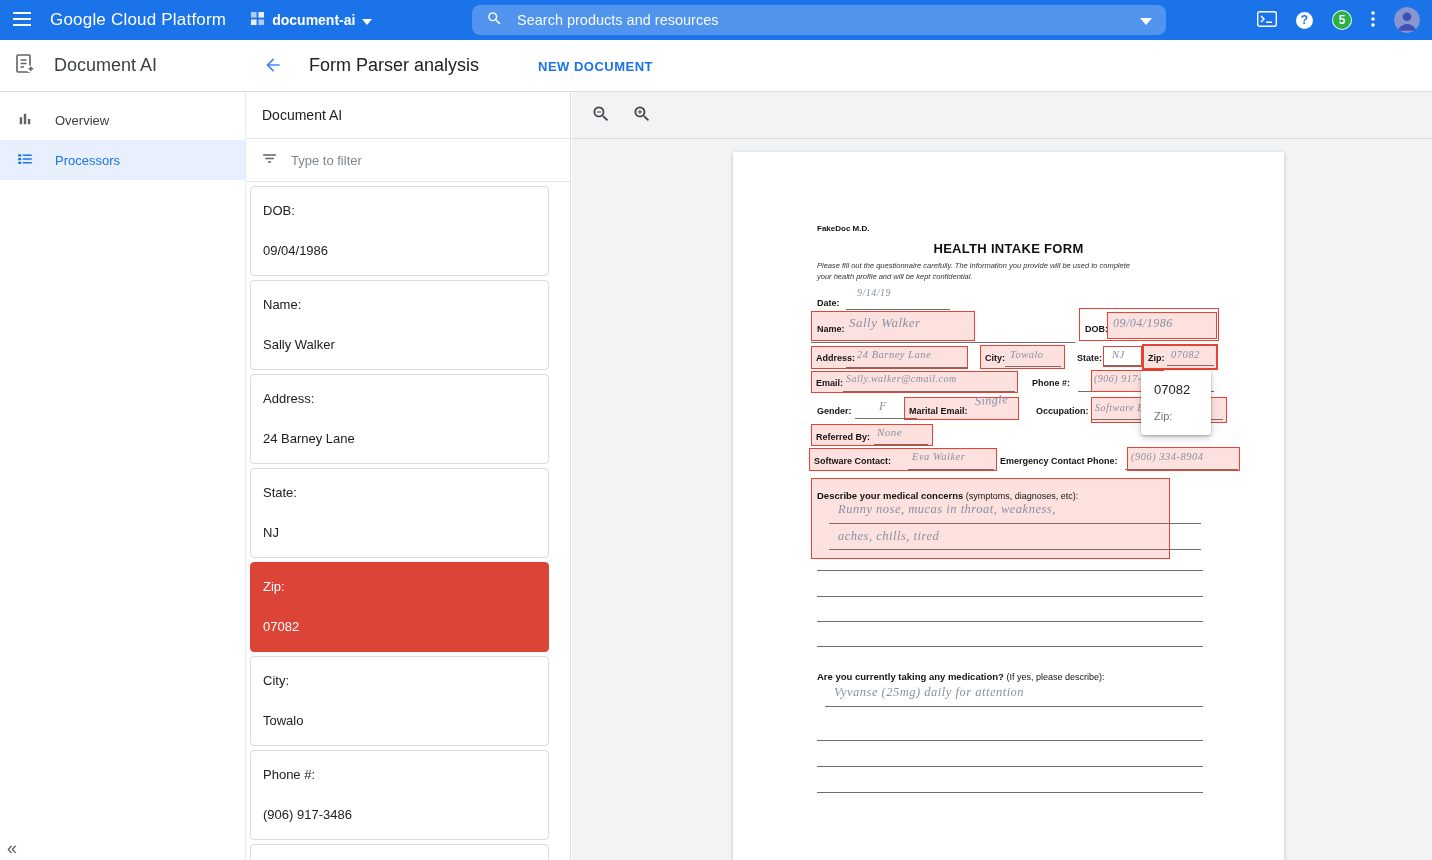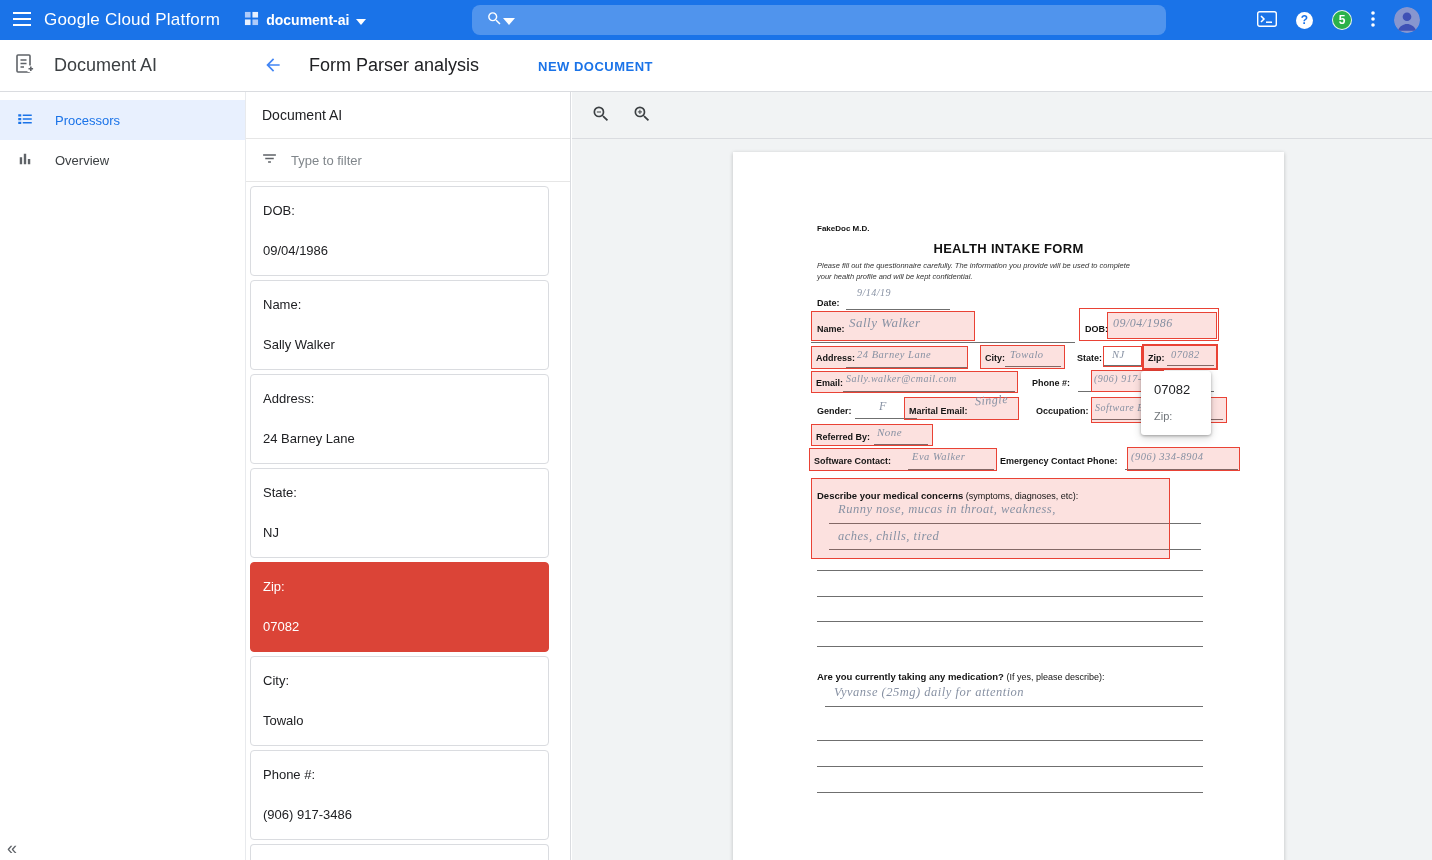--- a/index.html
+++ b/index.html
@@ -2,21 +2,21 @@
 <html><head>
 <meta charset="utf-8">
 <style>
   *{margin:0;padding:0;box-sizing:border-box;}
   html,body{width:1432px;height:860px;overflow:hidden;background:#fff;font-family:"Liberation Sans","DejaVu Sans",sans-serif;position:relative;}
   button{font-family:inherit;}
 
   
   .topbar{position:absolute;left:0;top:0;width:1432px;height:40px;background:#1a73e8;z-index:40;display:flex;align-items:center;}
   .menu-btn{width:44px;height:40px;display:flex;align-items:center;justify-content:center;background:none;border:none;cursor:pointer;}
-  .brand{color:#fff;font-size:17px;letter-spacing:.2px;white-space:nowrap;cursor:pointer;}
+  .brand{color:#fff;font-size:17px;letter-spacing:.2px;margin-left:6px;white-space:nowrap;cursor:pointer;}
   .proj{display:flex;align-items:center;gap:7px;margin-left:24px;color:#fff;font-size:14px;font-weight:700;cursor:pointer;}
   .searchbar{position:absolute;left:472px;top:5px;width:694px;height:30px;background:rgba(255,255,255,.24);border-radius:8px;display:flex;align-items:center;padding:0 14px;cursor:text;}
   .searchbar input{flex:1;background:transparent;border:none;outline:none;color:#fff;font-size:14.5px;margin-left:14px;}
   .searchbar input::placeholder{color:rgba(255,255,255,.95);}
   .tb-right{position:absolute;right:0;top:0;height:40px;display:flex;align-items:center;gap:19px;padding-right:12px;}
   .icon-btn{background:none;border:none;cursor:pointer;display:flex;align-items:center;justify-content:center;}
   .help-circle{width:17px;height:17px;border-radius:50%;background:#fff;color:#1a73e8;font-size:12px;font-weight:700;display:flex;align-items:center;justify-content:center;}
   .badge{width:20px;height:20px;border-radius:50%;background:#2bb14a;color:#fff;font-size:12px;font-weight:700;display:flex;align-items:center;justify-content:center;border:1px solid rgba(255,255,255,.9);cursor:pointer;}
   .avatar{width:26px;height:26px;border-radius:50%;overflow:hidden;cursor:pointer;}
 
@@ -98,20 +98,21 @@
           <path d="M0 0l5 6 5-6z" fill="#fff"></path>
         </svg>
     </span>
   </div>
   <div class="searchbar">
     <span>
       <svg width="17" height="17" viewBox="0 0 24 24">
           <path d="M15.5 14h-.79l-.28-.27A6.47 6.47 0 0 0 16 9.5 6.5 6.5 0 1 0 9.5 16c1.61 0 3.09-.59 4.23-1.57l.27.28v.79l5 4.99L20.49 19l-4.99-5zm-6 0C7.01 14 5 11.99 5 9.5S7.01 5 9.5 5 14 7.01 14 9.5 11.99 14 9.5 14z" fill="#fff"></path>
         </svg>
     </span>
+    <input placeholder="Search products and resources" style="">
     <span>
       <svg width="12" height="7" viewBox="0 0 12 7">
           <path d="M0 0l6 7 6-7z" fill="#fff"></path>
         </svg>
     </span>
   </div>
   <div class="tb-right">
     <button class="icon-btn">
       <span>
         <svg width="20" height="16" viewBox="0 0 20 16">
@@ -161,35 +162,35 @@
       <svg width="20" height="20" viewBox="0 0 24 24">
           <path d="M20 11H7.8l5.6-5.6L12 4l-8 8 8 8 1.4-1.4L7.8 13H20v-2z" fill="#4285f4"></path>
         </svg>
     </span>
   </button>
   <span class="page-title">Form Parser analysis</span>
   <button class="new-doc">NEW DOCUMENT</button>
 </div>
 
 <nav class="sidebar">
+  <div class="nav-item">
+    <span>
+      <svg width="18" height="18" viewBox="0 0 24 24" fill="#5f6368">
+          <path d="M5 9.5h3.2V19H5zM10.4 5h3.2v14h-3.2zM15.8 12H19v7h-3.2z"></path>
+        </svg>
+    </span>
+    <span>Overview</span>
+  </div>
   <div class="nav-item selected">
     <span>
       <svg width="18" height="18" viewBox="0 0 24 24" fill="#1a73e8">
           <path d="M3 5.5h4v3H3zM9 6h12v2H9zM3 10.5h4v3H3zM9 11h12v2H9zM3 15.5h4v3H3zM9 16h12v2H9z"></path>
         </svg>
     </span>
     <span>Processors</span>
-  </div>
-  <div class="nav-item">
-    <span>
-      <svg width="18" height="18" viewBox="0 0 24 24" fill="#5f6368">
-          <path d="M5 9.5h3.2V19H5zM10.4 5h3.2v14h-3.2zM15.8 12H19v7h-3.2z"></path>
-        </svg>
-    </span>
-    <span>Overview</span>
   </div>
 </nav>
 <button class="collapse">«</button>
 
 <div class="panel">
   <div class="panel-head">Document AI</div>
   <div class="filter-row">
     <span>
       <svg width="17" height="17" viewBox="0 0 24 24" fill="#5f6368">
           <path d="M10 18h4v-2h-4v2zM3 6v2h18V6H3zm3 7h12v-2H6v2z"></path>

